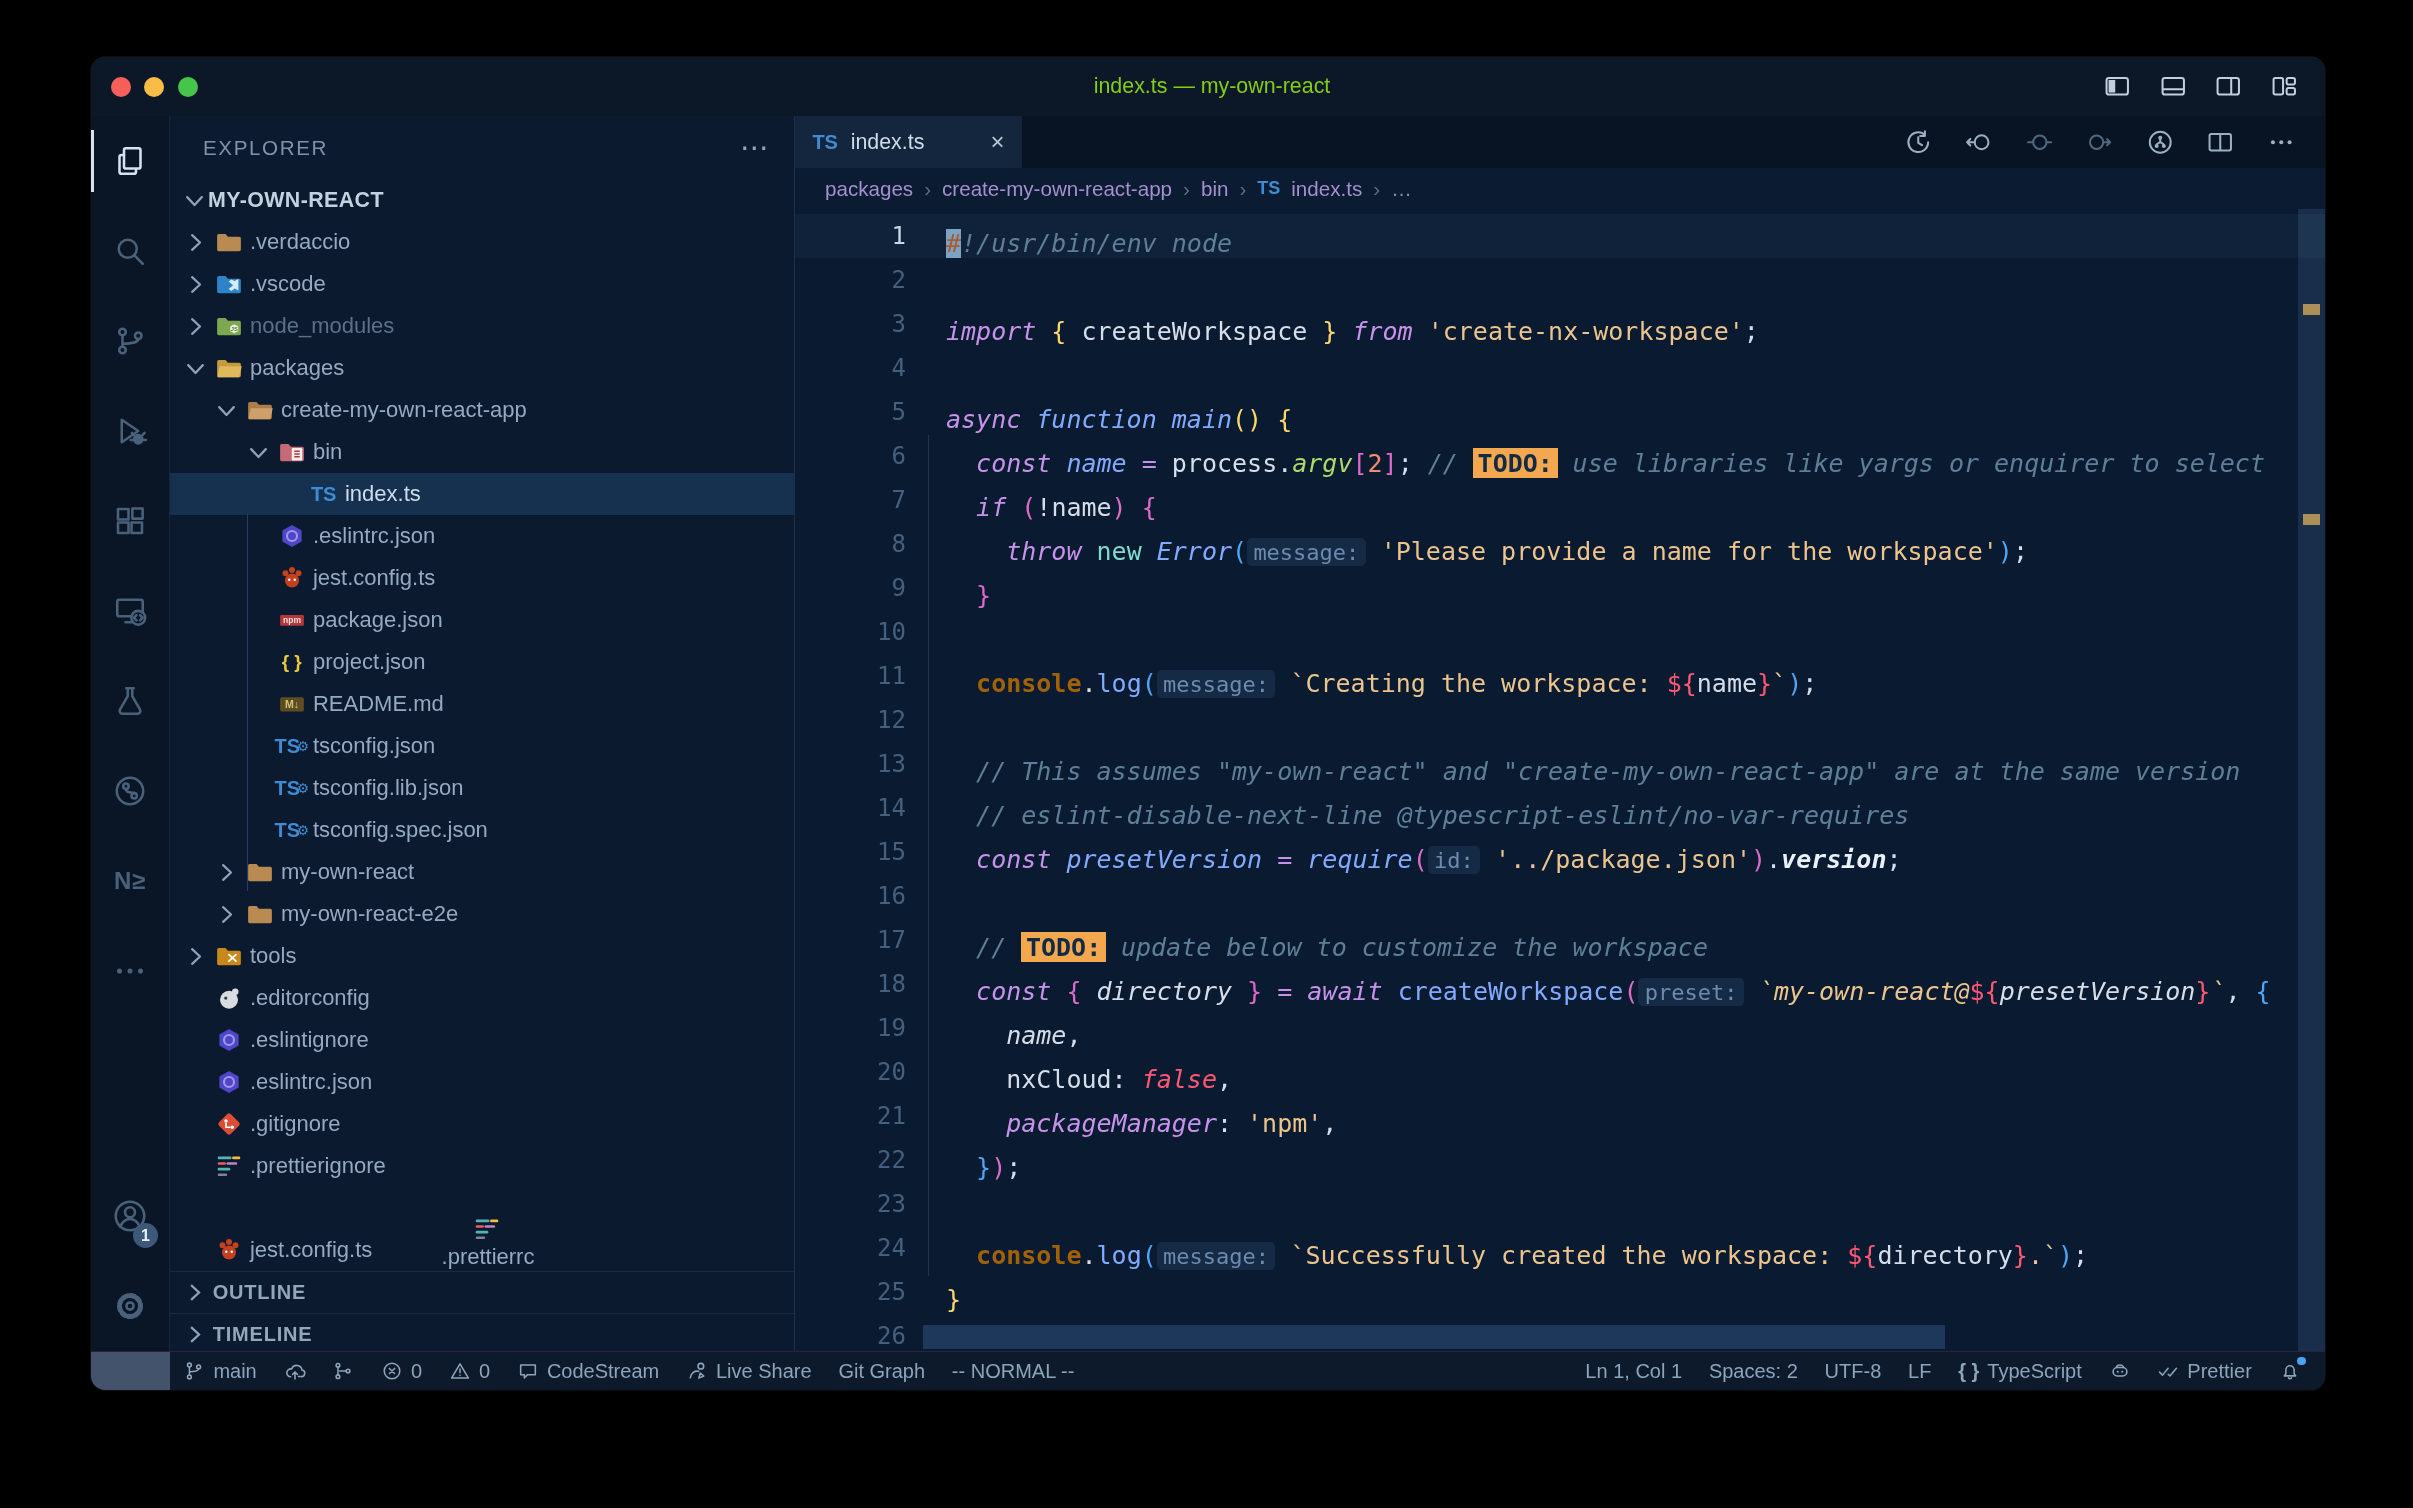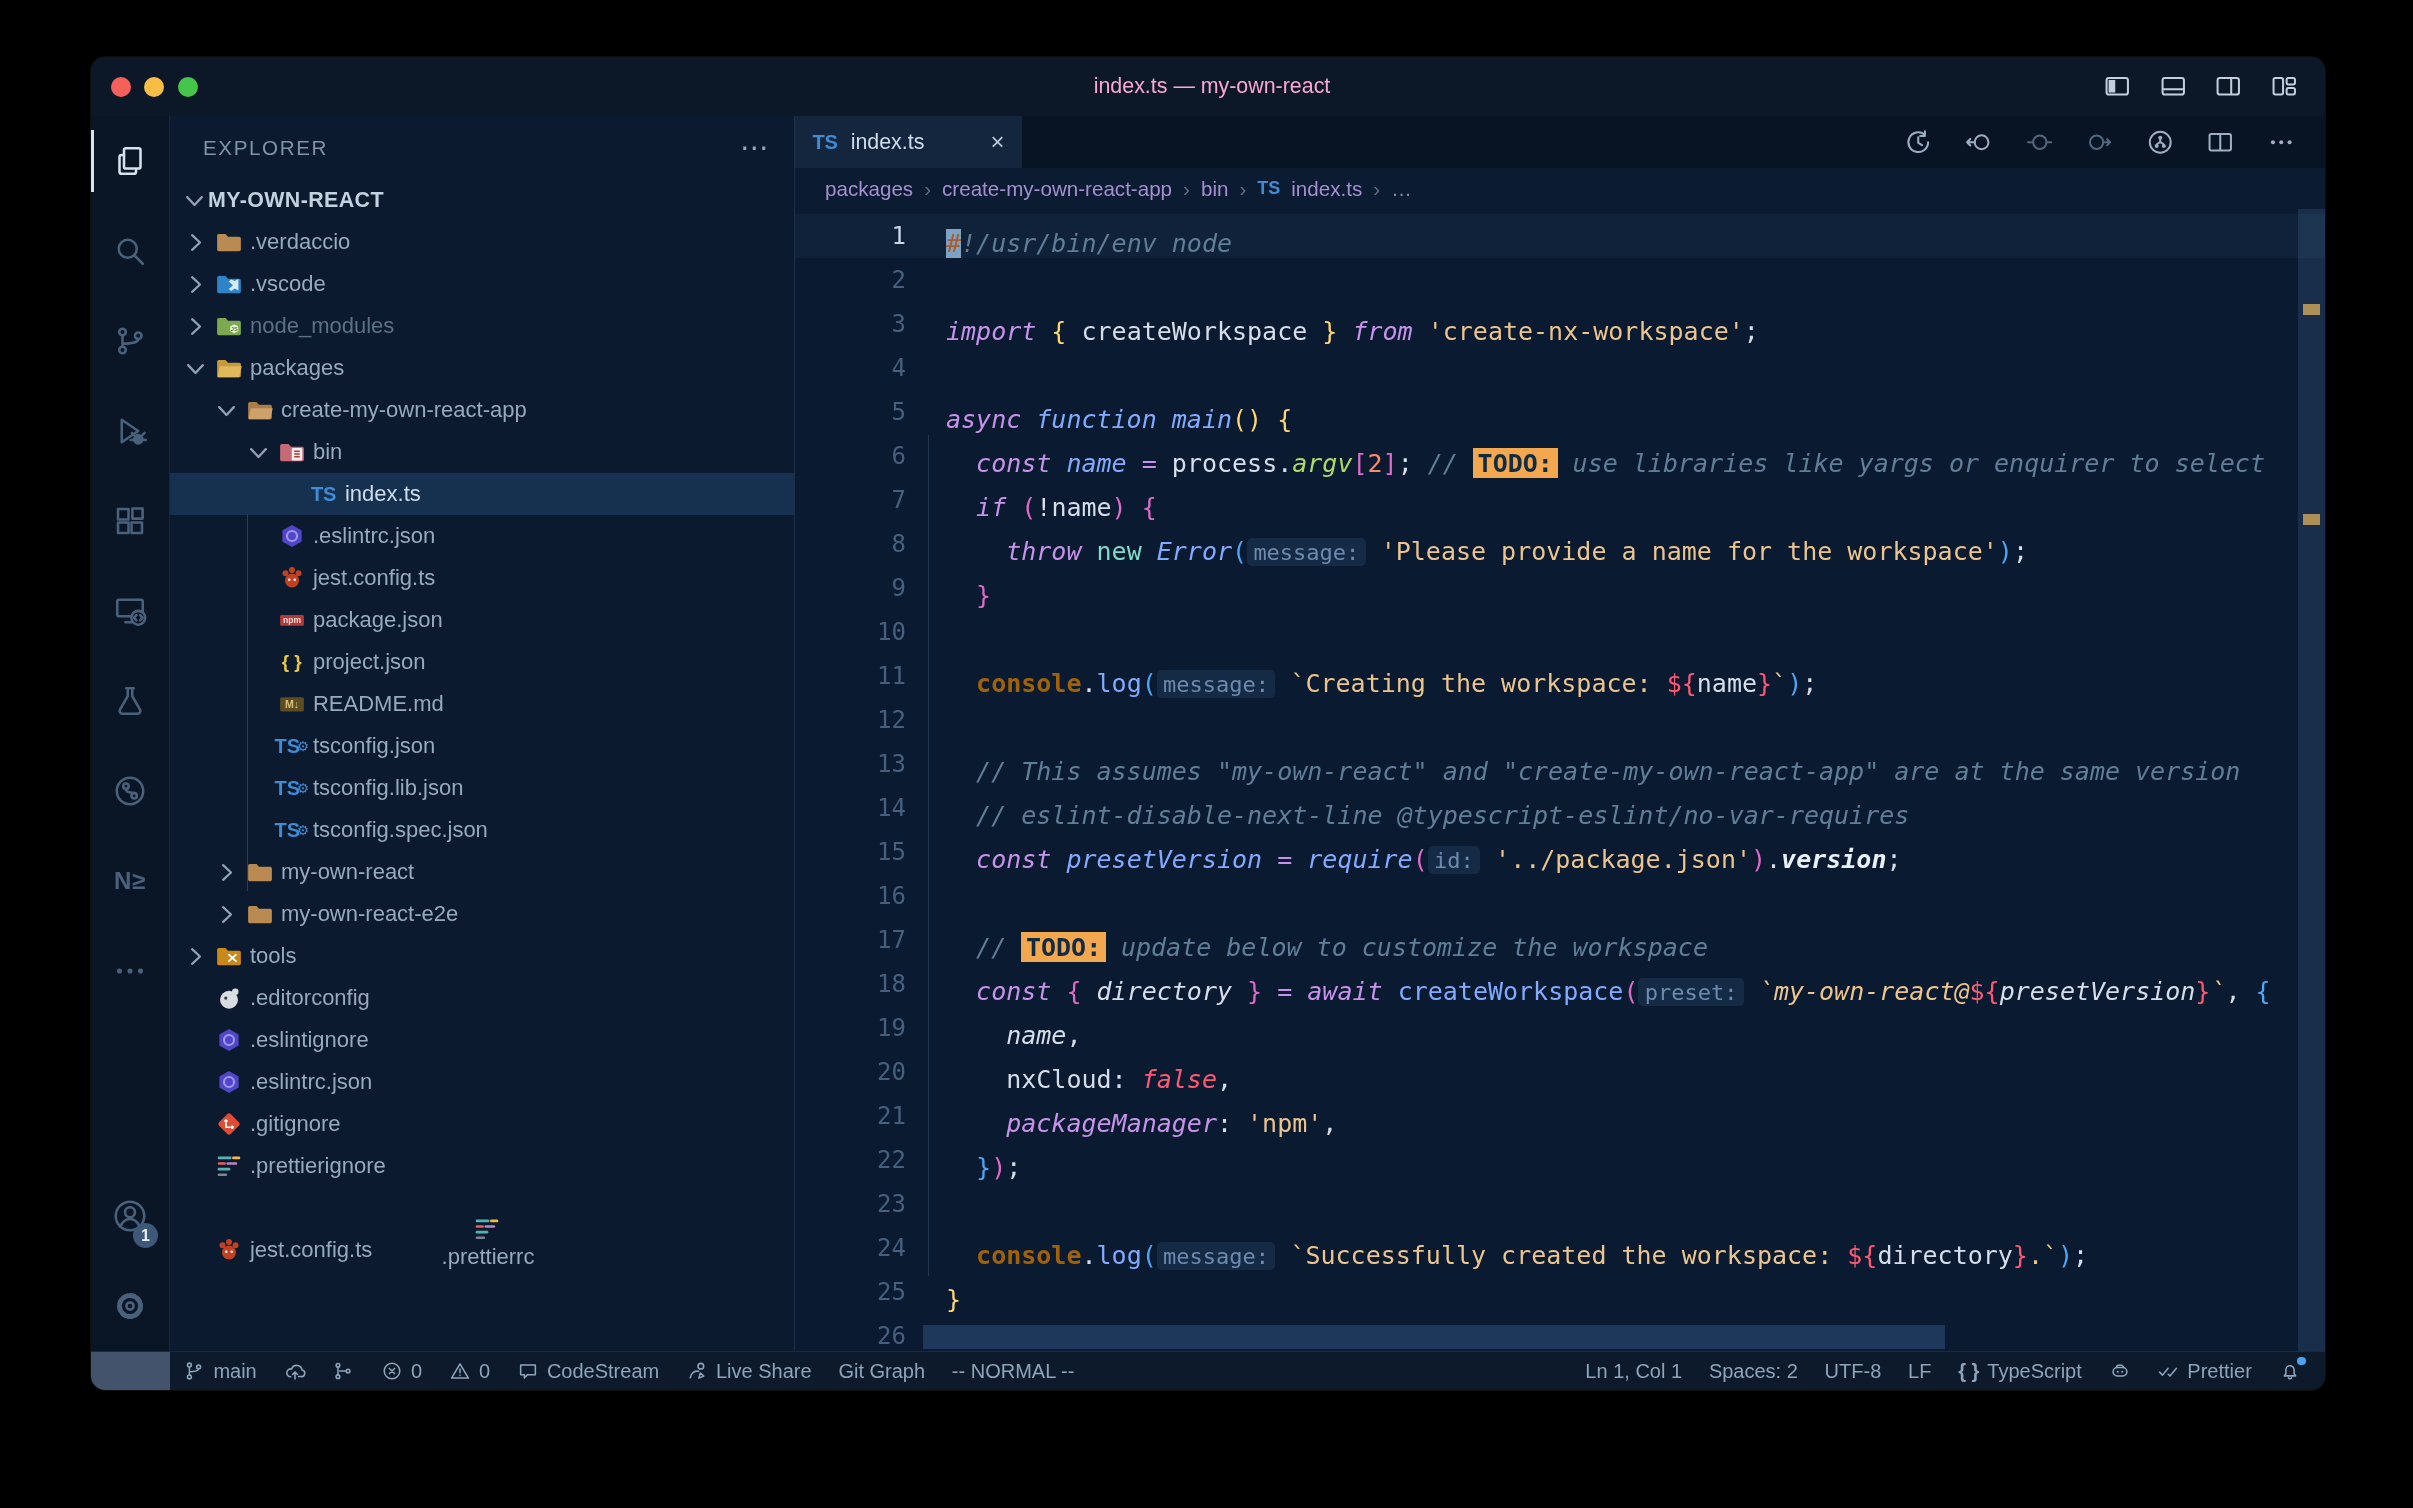--- a/index.html
+++ b/index.html
@@ -3,21 +3,21 @@
 <meta charset="utf-8">
 <style>
   html,body{margin:0;padding:0;background:#000;width:2413px;height:1509px;font-family:"Liberation Sans",sans-serif;-webkit-font-smoothing:antialiased;}
   *{box-sizing:border-box;}
   .window{position:absolute;left:91px;top:57px;width:2234px;height:1333px;background:#0a1a30;border-radius:14.2px;overflow:hidden;display:flex;flex-direction:column;box-shadow:0 0 0 0.8px rgba(255,255,255,0.07);}
   
   .titlebar{height:59px;background:#0c1828;display:flex;align-items:center;position:relative;flex:none;}
   .traffic{display:flex;gap:13.4px;margin-left:20px;}
   .tl{width:20px;height:20px;border-radius:50%;}
   .tl.r{background:#f6605b}.tl.y{background:#f8bd44}.tl.g{background:#45c64a}
-  .wtitle{position:absolute;left:8px;right:0;text-align:center;color:#f9a8d4;font-size:21.4px;pointer-events:none;}
+  .wtitle{position:absolute;left:8px;right:0;text-align:center;color:#84cc16;font-size:21.4px;pointer-events:none;}
   .tb-icons{margin-left:auto;display:flex;gap:27px;margin-right:27px;color:#c3cfdd;z-index:2;}
   .tb-icons .ic{width:28.5px;height:28.5px;}
   
   .main{flex:1;display:flex;min-height:0;}
   .activitybar{width:79px;background:#0a1625;border-right:0.8px solid #15253b;display:flex;flex-direction:column;align-items:center;flex:none;}
   .ab-item{width:100%;height:90px;display:flex;align-items:center;justify-content:center;color:#4a617c;position:relative;}
   .ab-item.active{color:#d5e2ef;}
   .ab-item.active::before{content:"";position:absolute;left:0;top:14.2px;bottom:14.2px;width:3.2px;background:#d7e3ee;}
   .ab-item .ic{width:36px;height:36px;}
   .ab-item .txtic{font-size:24px;font-weight:bold;letter-spacing:0.8px;}
@@ -616,20 +616,38 @@
                 <circle cx="17.2" cy="8.2" r="2.4" fill="#c24120"></circle>
                 <circle cx="12" cy="5.6" r="2.4" fill="#c24120"></circle>
                 <circle cx="9.8" cy="13.4" r="1" fill="#fff"></circle>
                 <circle cx="14.2" cy="13.4" r="1" fill="#fff"></circle>
               </svg>
             </span>
             <span class="lbl">jest.config.ts</span>
           </div>
           <div class="tree-guide" style="left: 77px; top: 335px; height: 377px;"></div>
         </div>
+      <div class="sb-sections">
+        <div class="sb-sec">
+          <span class="chev">
+              <svg viewBox="0 0 24 24" fill="none" stroke="currentColor" stroke-width="2">
+                <path d="M9 5.5l7 6.5-7 6.5"></path>
+              </svg>
+            </span>
+          <span>OUTLINE</span>
+        </div>
+        <div class="sb-sec">
+          <span class="chev">
+              <svg viewBox="0 0 24 24" fill="none" stroke="currentColor" stroke-width="2">
+                <path d="M9 5.5l7 6.5-7 6.5"></path>
+              </svg>
+            </span>
+          <span>TIMELINE</span>
+        </div>
+      </div>
     </div>
 
     <div class="editor">
       <div class="tabbar">
         <div class="tab">
           <span class="tsbadge">TS</span>
           <span class="tablbl">index.ts</span>
           <span class="close">×</span>
         </div>
         <div class="ed-actions" id="edActions">

